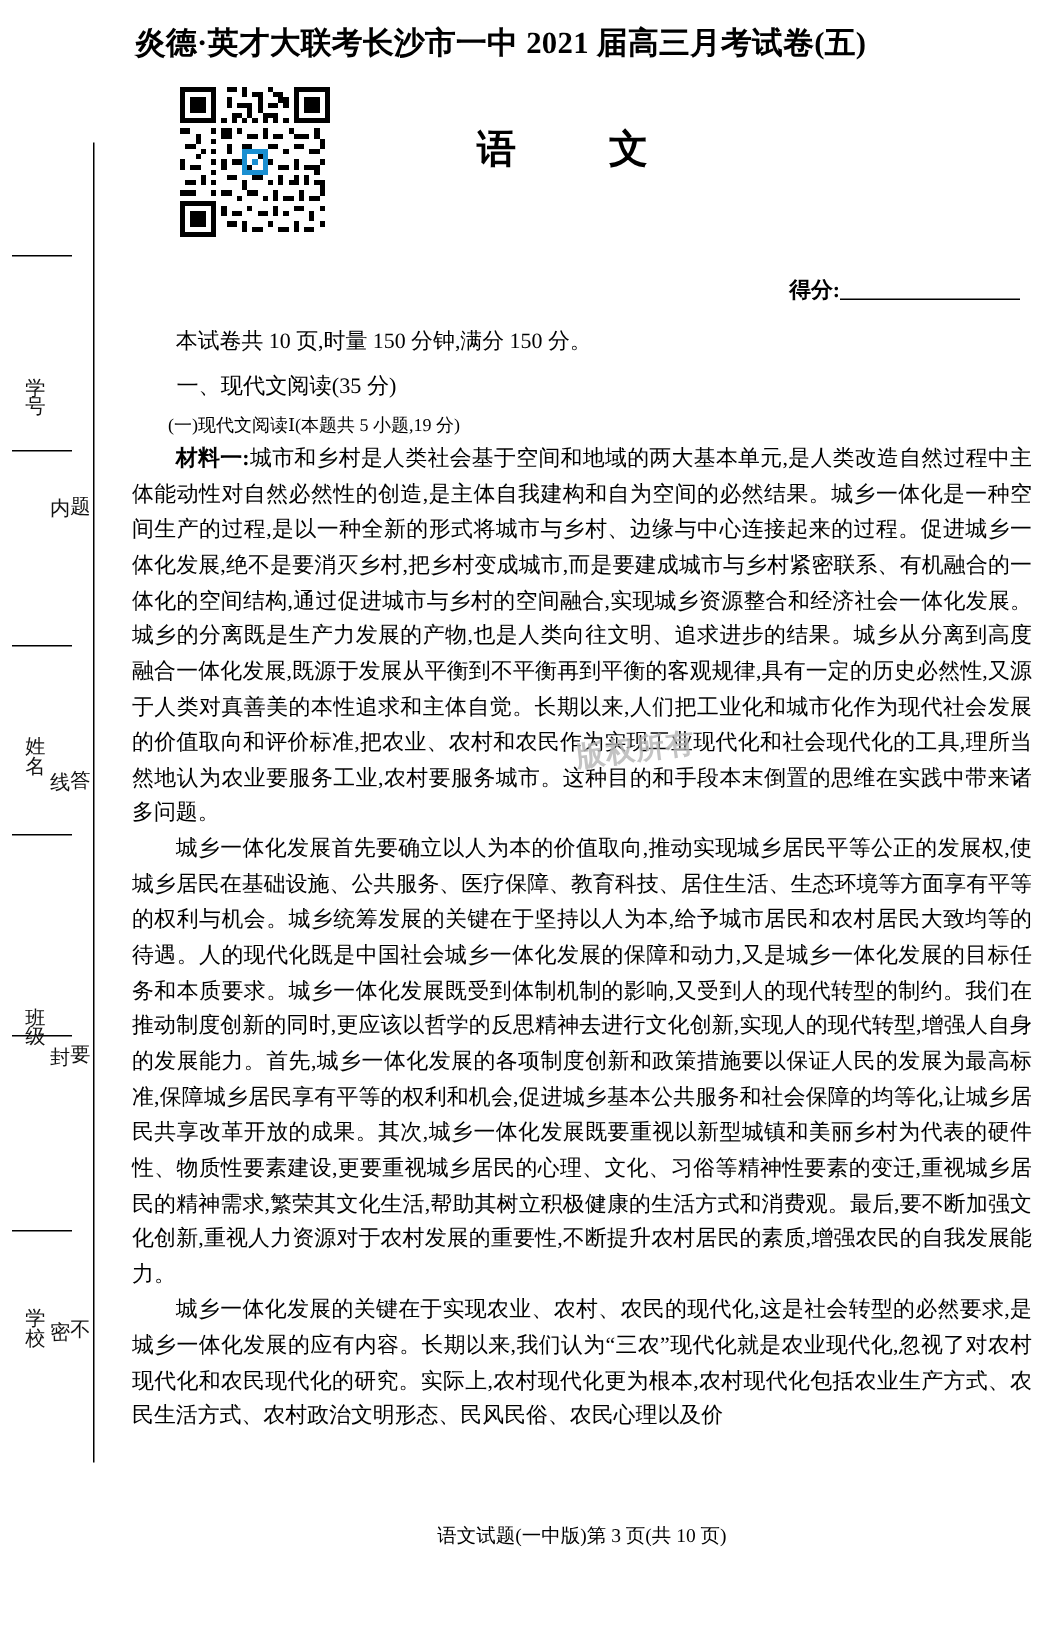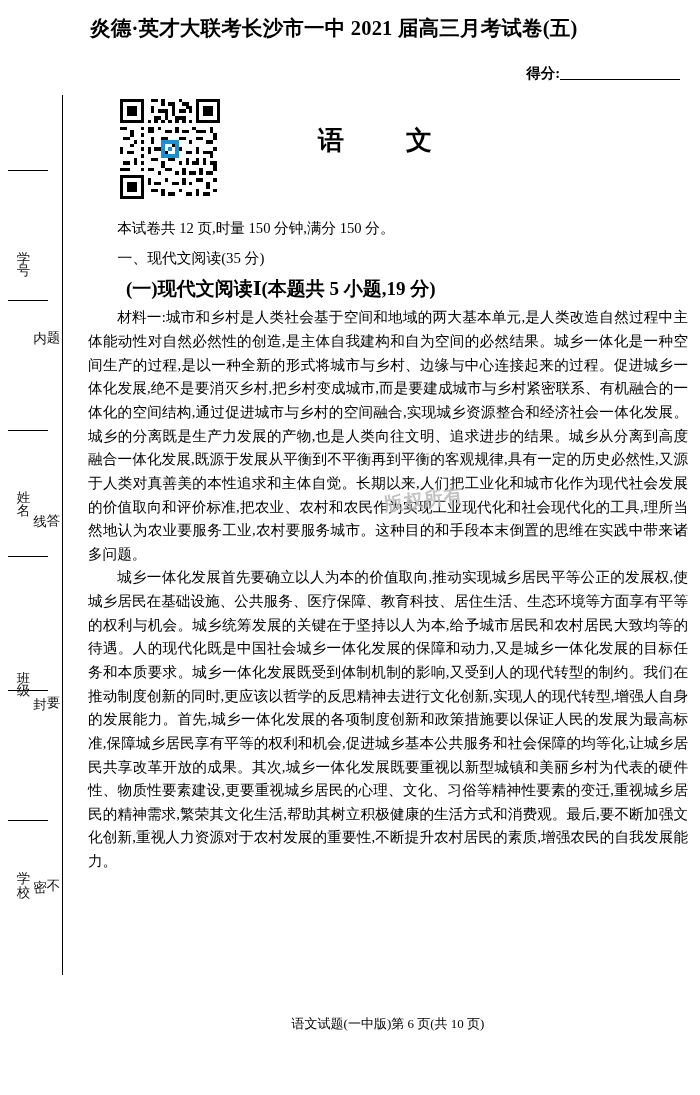--- a/index.html
+++ b/index.html
@@ -128,35 +128,35 @@
     font-size: 14.6px;
     line-height: 1.62;
     text-align: justify;
     text-justify: inter-ideograph;
     margin: 0;
   }
   .indent2 {
     text-indent: 2em;
   }
   .bold {
-    font-weight: normal;
+    font-weight: bold;
   }
 
   #instructions {
     margin-top: 14px;
   }
   #sec1-title {
     margin-top: 6px;
     font-weight: normal;
     font-size: 14.8px;
   }
   #sub1-title {
     margin-top: 3px;
-    font-weight: bold;
-    font-size: 19px;
+    font-weight: normal;
+    font-size: 12px;
     text-indent: 2em;
   }
   #read-instruction {
     margin-top: 2px;
     text-indent: 2em;
   }
   #mat1 {
     margin-top: 2px;
     text-indent: 2em;
   }
@@ -215,24 +215,20 @@
   </div>
 
   <div class="vcol spaced2" style="left:38px; top:300px; height:640px;">
     <span class="vtext">题　　答　　要　　不　　内　　线　　封　　密</span>
   </div>
 </div>
 
 <div id="content">
 
   <div id="doc-title">炎德·英才大联考长沙市一中 2021 届高三月考试卷(五)</div>
-
-  <div id="score-row">
-    <span id="score-label">得分:</span><span id="score-blank"></span>
-  </div>
 
   <div id="header-row">
     <svg id="qr-code" viewBox="0 0 29 29" shape-rendering="crispEdges">
       <rect width="29" height="29" fill="#ffffff"></rect>
       <g fill="#000000">
 
         <rect x="0" y="0" width="7" height="1"></rect>
           <rect x="0" y="6" width="7" height="1"></rect>
         <rect x="0" y="0" width="1" height="7"></rect>
           <rect x="6" y="0" width="1" height="7"></rect>
@@ -356,28 +352,33 @@
         <rect x="12" y="16" width="5" height="1"></rect>
         <rect x="12" y="12" width="1" height="5"></rect>
         <rect x="16" y="12" width="1" height="5"></rect>
         <rect x="14" y="14" width="1" height="1"></rect>
       </g>
     </svg>
 
     <div id="subject-title">语　文</div>
   </div>
 
-  <div id="instructions" class="para indent2">本试卷共 12 页,时量 150 分钟,满分 150 分。</div>
+  <div id="score-row">
+    <span id="score-label">得分:</span><span id="score-blank"></span>
+  </div>
+
+  <div id="instructions" class="para indent2">本试卷共 10 页,时量 150 分钟,满分 150 分。</div>
 
   <div id="sec1-title" class="para indent2">一、现代文阅读(35 分)</div>
 
   <div id="sub1-title" class="para">(一)现代文阅读Ⅰ(本题共 5 小题,19 分)</div>
 
 
   <div id="mat1" class="para"><span class="bold">材料一:</span><span>城市和乡村是人类社会基于空间和地域的两大基本单元,是人类改造自然过程中主体能动性对自然必然性的创造,是主体自我建构和自为空间的必然结果。城乡一体化是一种空间生产的过程,是以一种全新的形式将城市与乡村、边缘与中心连接起来的过程。促进城乡一体化发展,绝不是要消灭乡村,把乡村变成城市,而是要建成城市与乡村紧密联系、有机融合的一体化的空间结构,通过促进城市与乡村的空间融合,实现城乡资源整合和经济社会一体化发展。城乡的分离既是生产力发展的产物,也是人类向往文明、追求进步的结果。城乡从分离到高度融合一体化发展,既源于发展从平衡到不平衡再到平衡的客观规律,具有一定的历史必然性,又源于人类对真善美的本性追求和主体自觉。长期以来,人们把工业化和城市化作为现代社会发展的价值取向和评价标准,把农业、农村和农民作为实现工业现代化和社会现代化的工具,理所当然地认为农业要服务工业,农村要服务城市。这种目的和手段本末倒置的思维在实践中带来诸多问题。</span></div>
 
   <div class="para body-para">城乡一体化发展首先要确立以人为本的价值取向,推动实现城乡居民平等公正的发展权,使城乡居民在基础设施、公共服务、医疗保障、教育科技、居住生活、生态环境等方面享有平等的权利与机会。城乡统筹发展的关键在于坚持以人为本,给予城市居民和农村居民大致均等的待遇。人的现代化既是中国社会城乡一体化发展的保障和动力,又是城乡一体化发展的目标任务和本质要求。城乡一体化发展既受到体制机制的影响,又受到人的现代转型的制约。我们在推动制度创新的同时,更应该以哲学的反思精神去进行文化创新,实现人的现代转型,增强人自身的发展能力。首先,城乡一体化发展的各项制度创新和政策措施要以保证人民的发展为最高标准,保障城乡居民享有平等的权利和机会,促进城乡基本公共服务和社会保障的均等化,让城乡居民共享改革开放的成果。其次,城乡一体化发展既要重视以新型城镇和美丽乡村为代表的硬件性、物质性要素建设,更要重视城乡居民的心理、文化、习俗等精神性要素的变迁,重视城乡居民的精神需求,繁荣其文化生活,帮助其树立积极健康的生活方式和消费观。最后,要不断加强文化创新,重视人力资源对于农村发展的重要性,不断提升农村居民的素质,增强农民的自我发展能力。</div>
 
+  <div class="para body-para">城乡一体化发展的关键在于实现农业、农村、农民的现代化,这是社会转型的必然要求,是城乡一体化发展的应有内容。长期以来,我们认为“三农”现代化就是农业现代化,忽视了对农村现代化和农民现代化的研究。实际上,农村现代化更为根本,农村现代化包括农业生产方式、农民生活方式、农村政治文明形态、民风民俗、农民心理以及价</div>
 
   <div id="watermark">版权所有</div>
 
-  <div id="footer">语文试题(一中版)第 6 页(共 10 页)</div>
+  <div id="footer">语文试题(一中版)第 3 页(共 10 页)</div>
 </div>
 
 </body></html>

